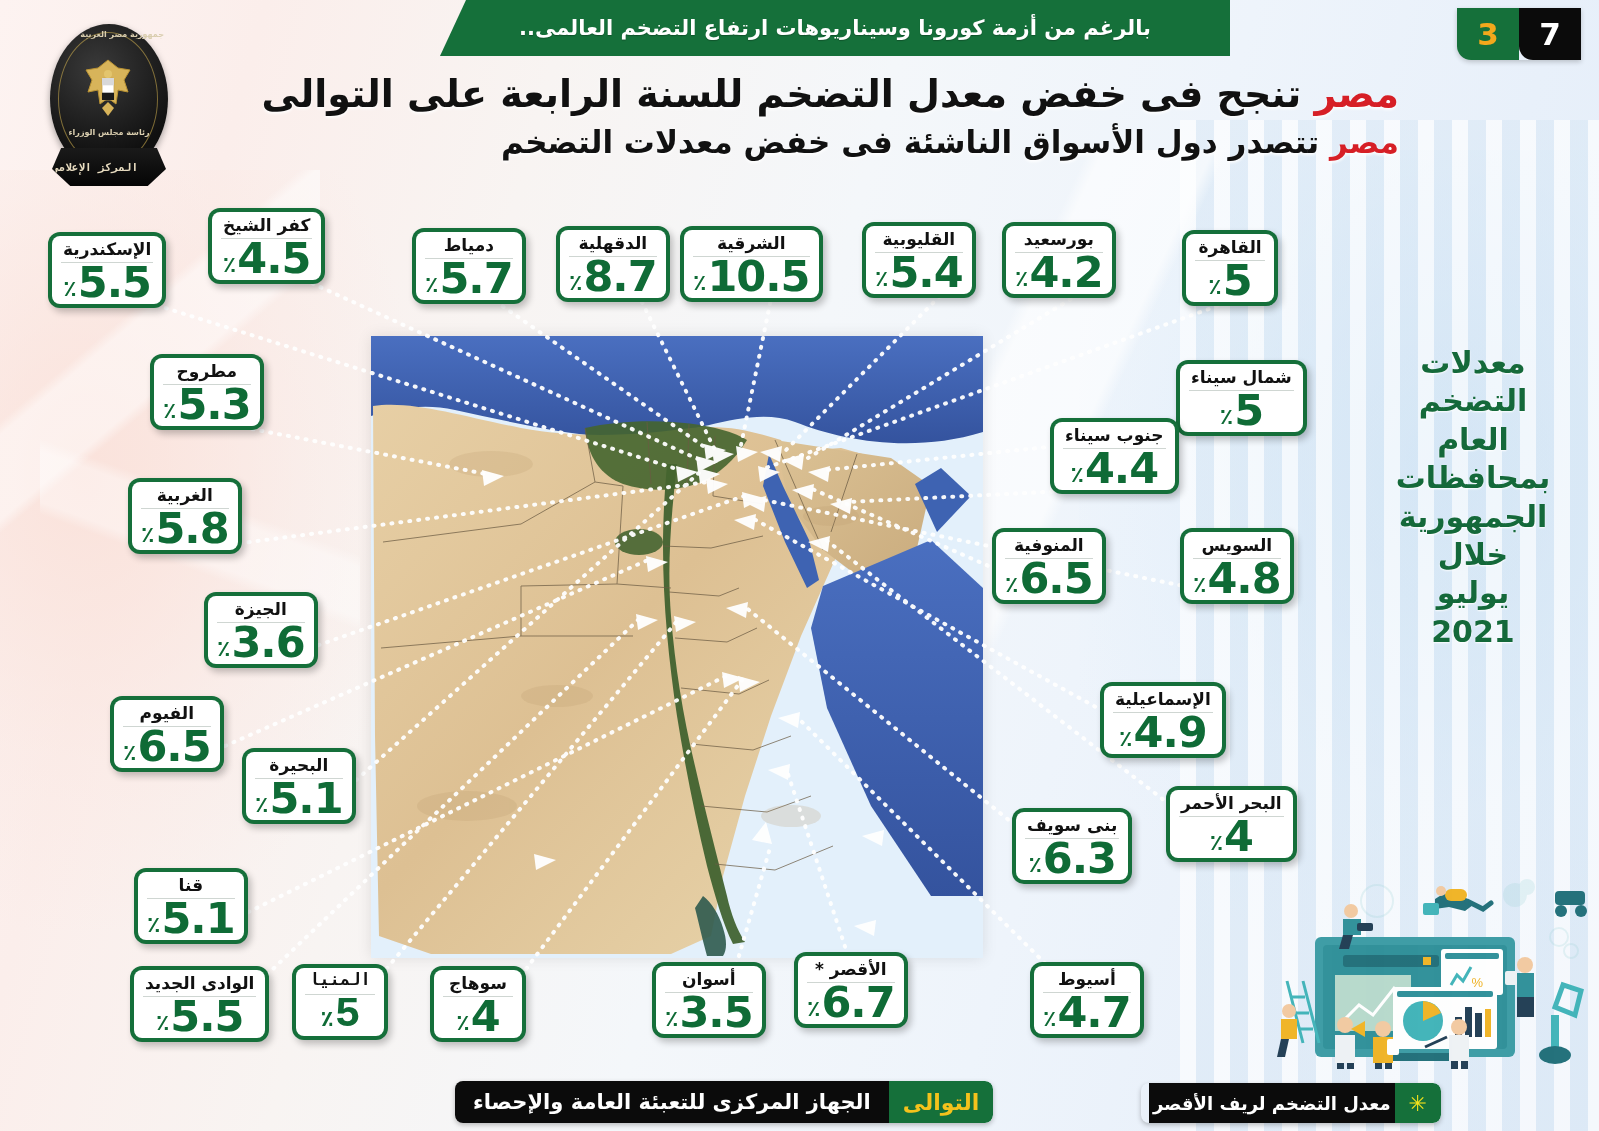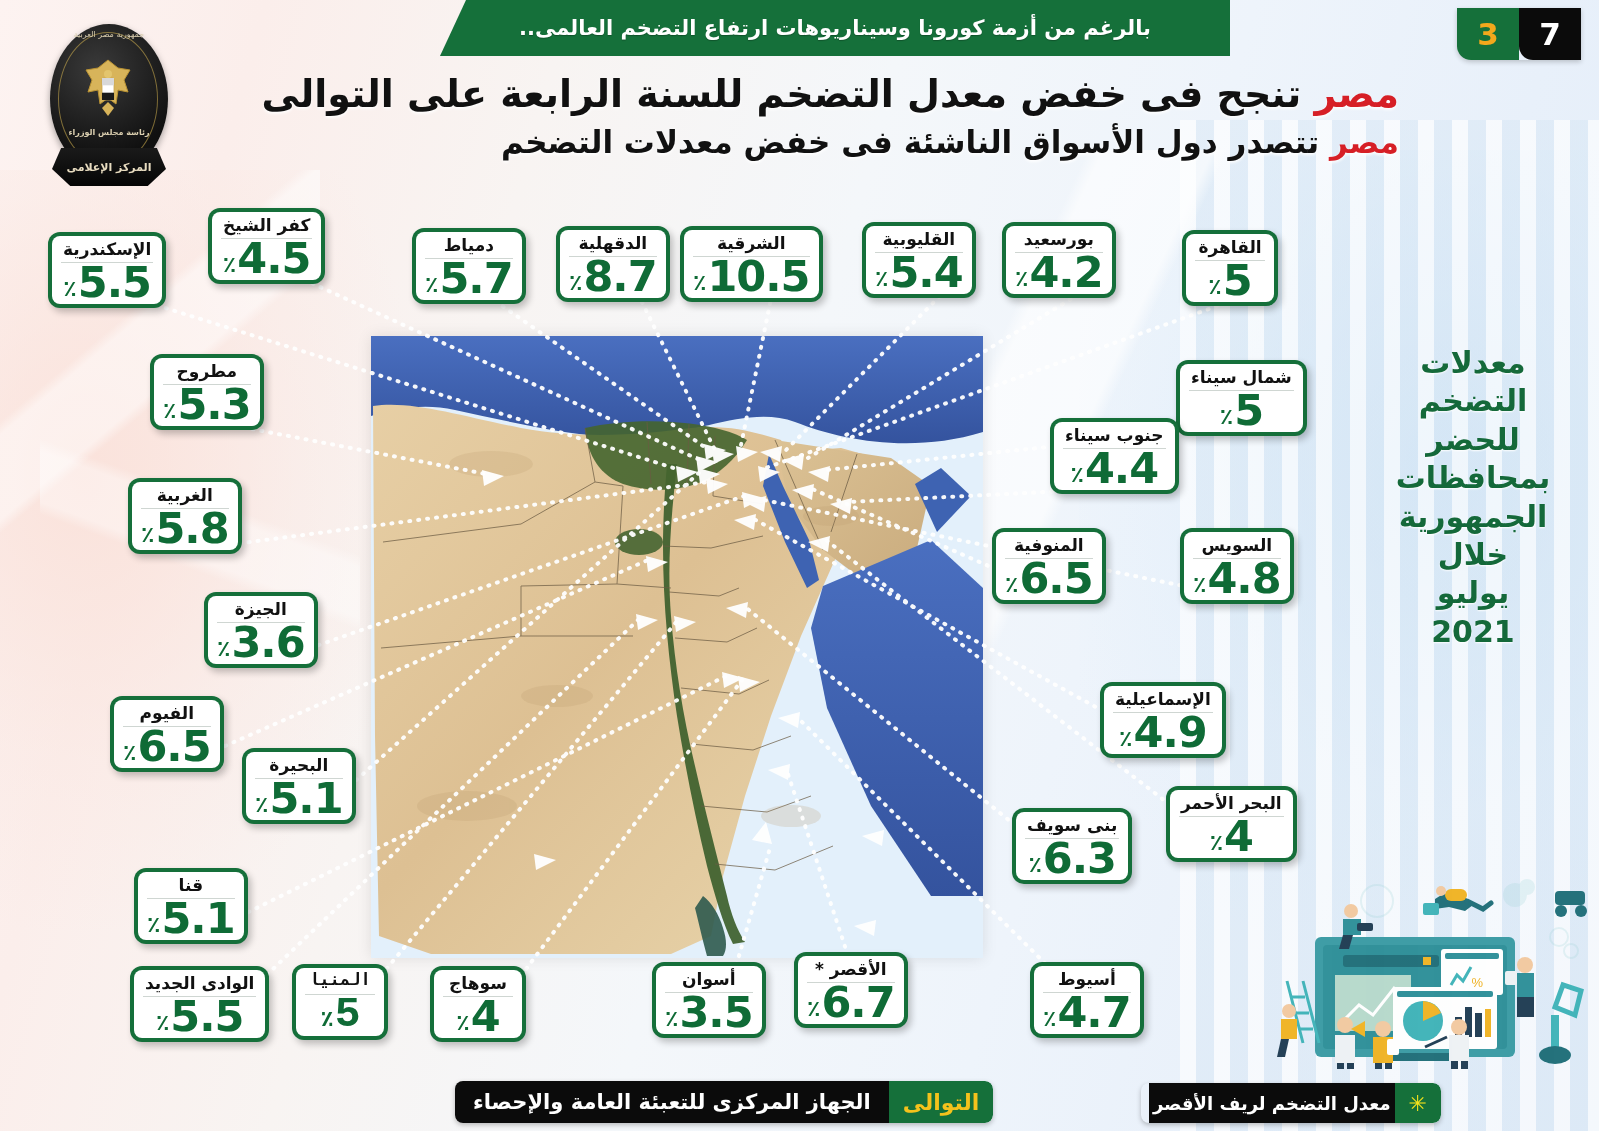--- a/index.html
+++ b/index.html
@@ -56,25 +56,25 @@
   .logo{position:absolute;left:30px;top:16px;width:160px;height:170px;}
   .logo-oval{position:absolute;left:20px;top:8px;width:118px;height:150px;border-radius:50%;
      background:radial-gradient(circle at 40% 30%,#3a3a3a,#101010 70%);
      box-shadow:0 3px 7px rgba(0,0,0,.35);}
   .logo-ring{position:absolute;left:28px;top:16px;width:98px;height:132px;border-radius:50%;
      border:1px solid rgba(212,178,80,.55);}
   .logo-eagle{position:absolute;left:48px;top:40px;width:60px;height:72px;}
   .logo-ribbon{position:absolute;left:22px;top:132px;width:114px;height:38px;
      background:linear-gradient(#1a1a1a,#050505);
      clip-path:polygon(8% 0,92% 0,100% 55%,84% 100%,16% 100%,0 55%);
-     display:flex;align-items:center;justify-content:center;
-     box-shadow:0 2px 5px rgba(0,0,0,.35);}
+     display:flex;align-items:center;justify-content:flex-end;
+     box-shadow:0 2px 5px rgba(0,0,0,.35);font-family:Liberation Mono, monospace;}
   .logo-ribbon span{color:#e8dcc0;font-size:11px;font-weight:bold;}
-  .logo-toptxt{position:absolute;left:24px;top:14px;width:110px;text-align:center;
-     color:#d9cdae;font-size:8px;font-weight:normal;}
+  .logo-toptxt{position:absolute;left:24px;top:14px;width:110px;text-align:right;
+     color:#d9cdae;font-size:8px;font-weight:bold;}
   .logo-midtxt{position:absolute;left:24px;top:112px;width:110px;text-align:center;
      color:#d9cdae;font-size:8px;font-weight:bold;}
 
   
   .title-wrap{position:absolute;right:200px;top:72px;width:1180px;text-align:right;}
   .title-1{font-size:38px;font-weight:bold;color:#111111;line-height:1.2;
      text-shadow:0 2px 3px rgba(255,255,255,.9);}
   .title-2{font-size:31px;font-weight:bold;color:#111111;line-height:1.35;margin-top:4px;
      text-shadow:0 2px 3px rgba(255,255,255,.9);}
   .hl{color:#d61f26;}
@@ -592,21 +592,21 @@
             <span class="card-num">4.7</span>
             <span class="card-pct">٪</span>
           </div>
         </div>
       </div>
     </div>
 
   <div class="sidebar">
     <div class="sidebar-line">معدلات</div>
     <div class="sidebar-line">التضخم</div>
-    <div class="sidebar-line">للحضر</div>
+    <div class="sidebar-line">العام</div>
     <div class="sidebar-line">بمحافظات</div>
     <div class="sidebar-line">الجمهورية</div>
     <div class="sidebar-line">خلال</div>
     <div class="sidebar-line">يوليو</div>
     <div class="sidebar-line">2021</div>
   </div>
 
   <svg class="illus" viewBox="0 0 330 230">
     <g opacity=".25" fill="#9fd3d6">
       <circle cx="118" cy="62" r="16" fill="none" stroke="#9fd3d6" stroke-width="2"></circle>

